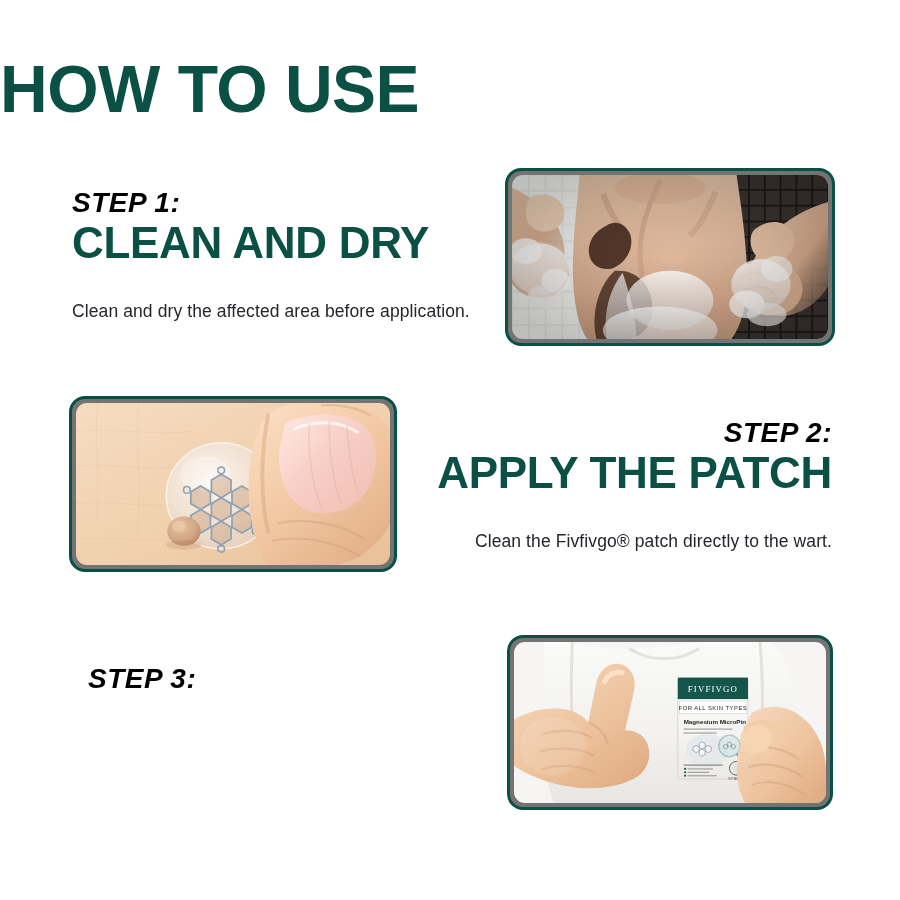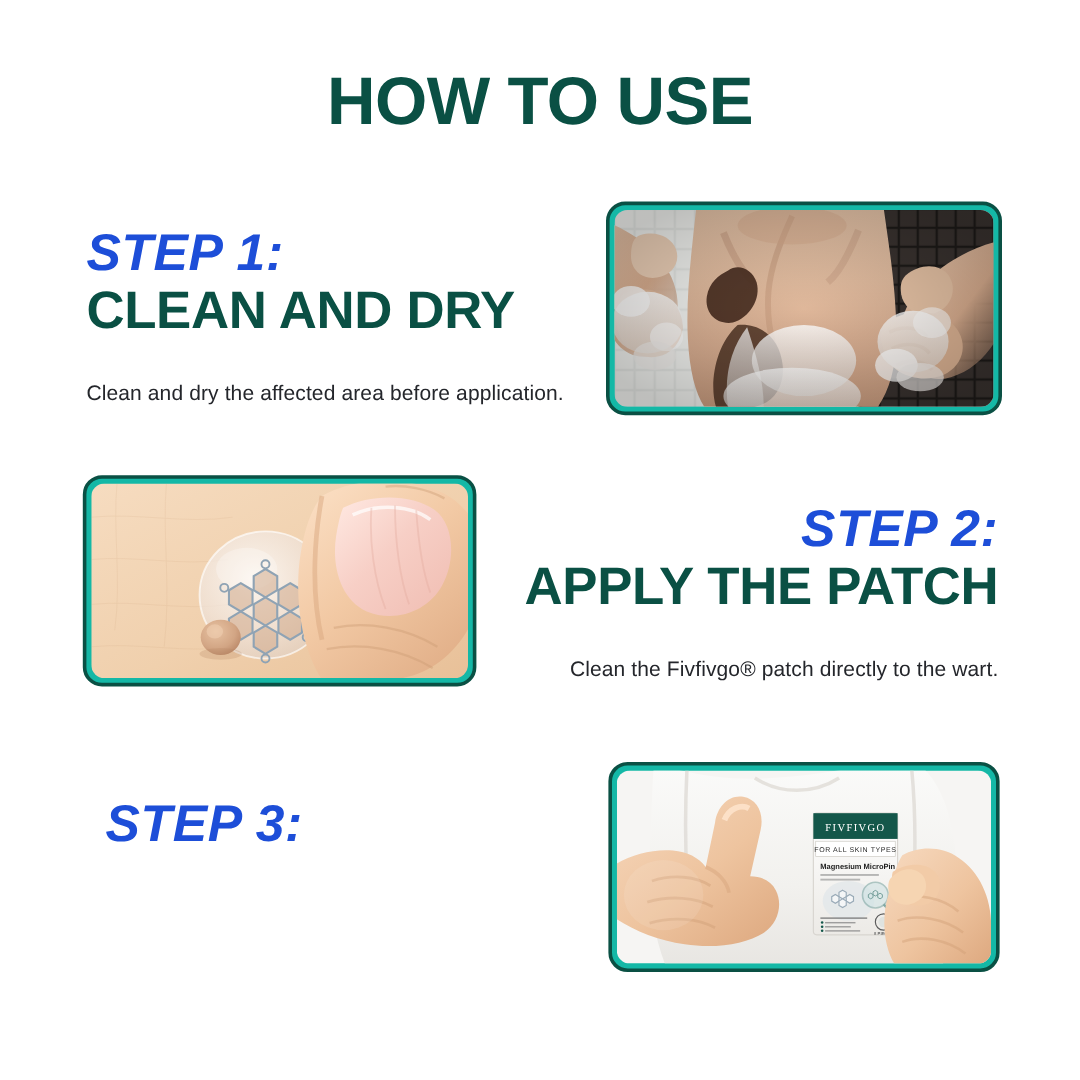--- a/index.html
+++ b/index.html
@@ -14,42 +14,42 @@
     font-family: "Liberation Sans", sans-serif;
     overflow: hidden;
   }
 
   
   .page-title {
     position: absolute;
     top: 56px;
     left: 0;
     width: 900px;
-    text-align: center;
+    text-align: left;
     font-family: "Liberation Sans", sans-serif;
     font-weight: bold;
-    font-size: 56px;
+    font-size: 66px;
     letter-spacing: -0.5px;
     color: #0a5044;
     line-height: 1;
     white-space: nowrap;
   }
 
   
   .step-block { position: absolute; }
   .step-block.left  { text-align: left; }
   .step-block.right { text-align: right; }
 
   .step-kicker {
     font-family: "Liberation Sans", sans-serif;
     font-weight: bold;
     font-style: italic;
-    font-size: 43px;
+    font-size: 28px;
     letter-spacing: 0.5px;
-    color: #1d4ed8;
+    color: #000000;
     line-height: 1.08;
     white-space: nowrap;
   }
   .step-heading {
     font-family: "Liberation Sans", sans-serif;
     font-weight: bold;
     font-size: 44px;
     letter-spacing: -0.3px;
     color: #0a5044;
     line-height: 1.12;
@@ -63,21 +63,21 @@
     letter-spacing: 0.1px;
     color: #24262b;
     line-height: 1.35;
   }
 
   
   .photo-frame {
     position: absolute;
     border: 3px solid #0a5044;
     border-radius: 16px;
-    background: #14b8a6;
+    background: #737373;
     padding: 4px;
     box-sizing: border-box;
     overflow: hidden;
   }
   .photo-inner {
     width: 100%;
     height: 100%;
     border-radius: 11px;
     overflow: hidden;
     position: relative;

